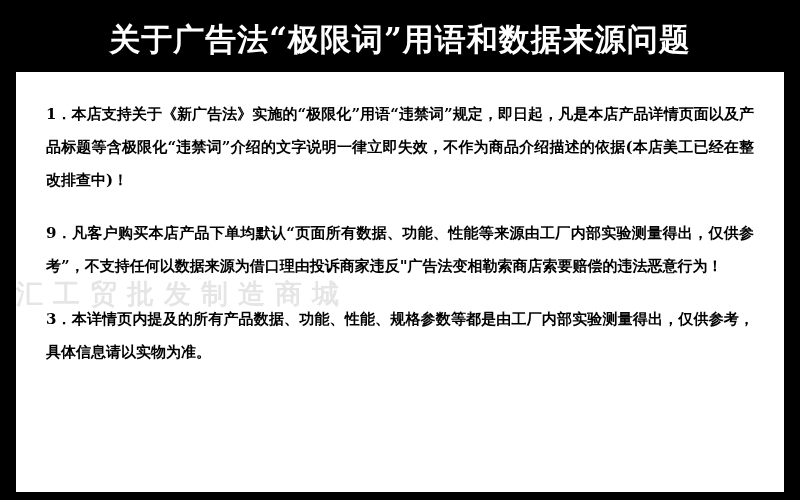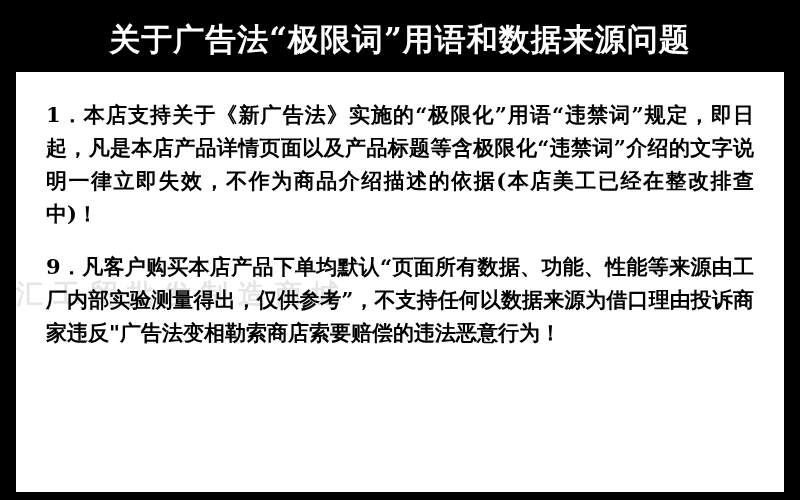--- a/index.html
+++ b/index.html
@@ -48,21 +48,21 @@
     left: 0;
     top: 64px;
     width: 768px;
     height: 420px;
     background: #ffffff;
     box-sizing: border-box;
     padding: 26px 30px 0 30px;
     overflow: hidden;
   }
   .para {
-    font-size: 21px;
+    font-size: 15px;
     line-height: 33px;
     color: #000000;
     font-weight: bold;
     font-family: "DejaVu Serif", "Liberation Serif", serif;
     margin: 0 0 20px 0;
     text-align: justify;
     text-justify: inter-ideograph;
   }
   .watermark {
     position: absolute;
@@ -85,15 +85,16 @@
 <div class="page">
 
   <div class="header-bar">
     <div class="header-title">关于广告法“极限词”用语和数据来源问题</div>
   </div>
 
   <div class="body-area">
     <div class="watermark">汇工贸批发制造商城</div>
     <p class="para">1．本店支持关于《新广告法》实施的“极限化”用语“违禁词”规定，即日起，凡是本店产品详情页面以及产品标题等含极限化“违禁词”介绍的文字说明一律立即失效，不作为商品介绍描述的依据(本店美工已经在整改排查中)！</p>
     <p class="para">9．凡客户购买本店产品下单均默认“页面所有数据、功能、性能等来源由工厂内部实验测量得出，仅供参考”，不支持任何以数据来源为借口理由投诉商家违反"广告法变相勒索商店索要赔偿的违法恶意行为！</p>
+    <p class="para">3．本详情页内提及的所有产品数据、功能、性能、规格参数等都是由工厂内部实验测量得出，仅供参考，具体信息请以实物为准。</p>
   </div>
 
 </div>
 
 </body></html>

